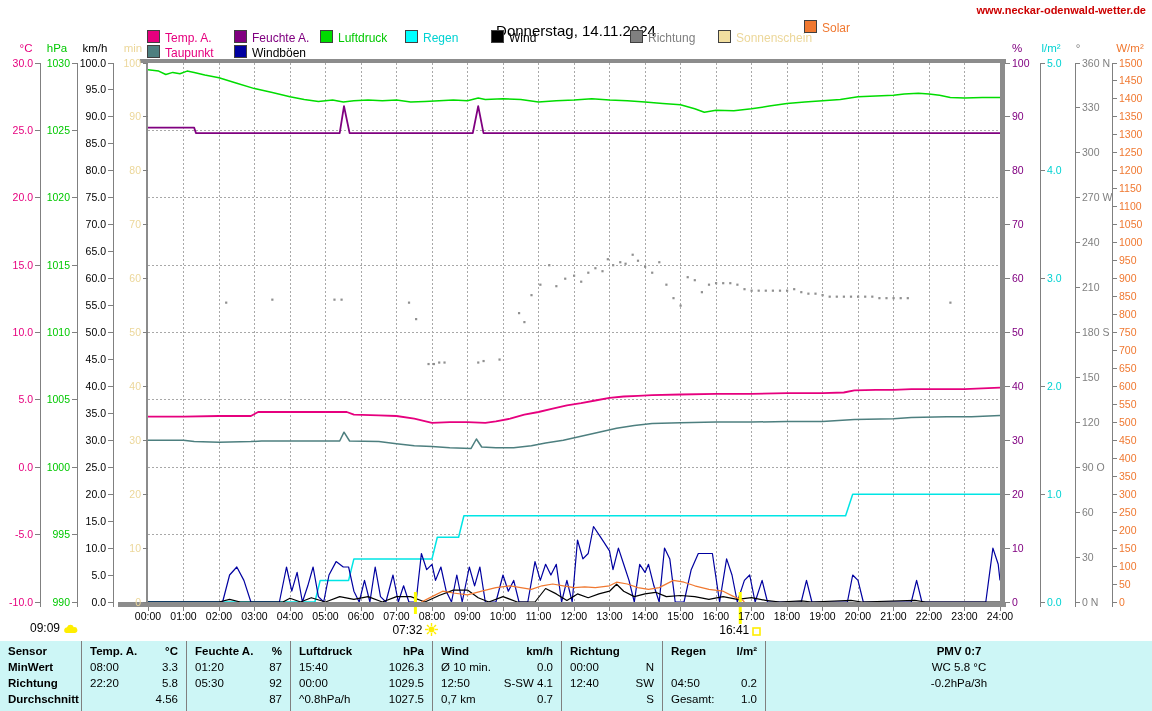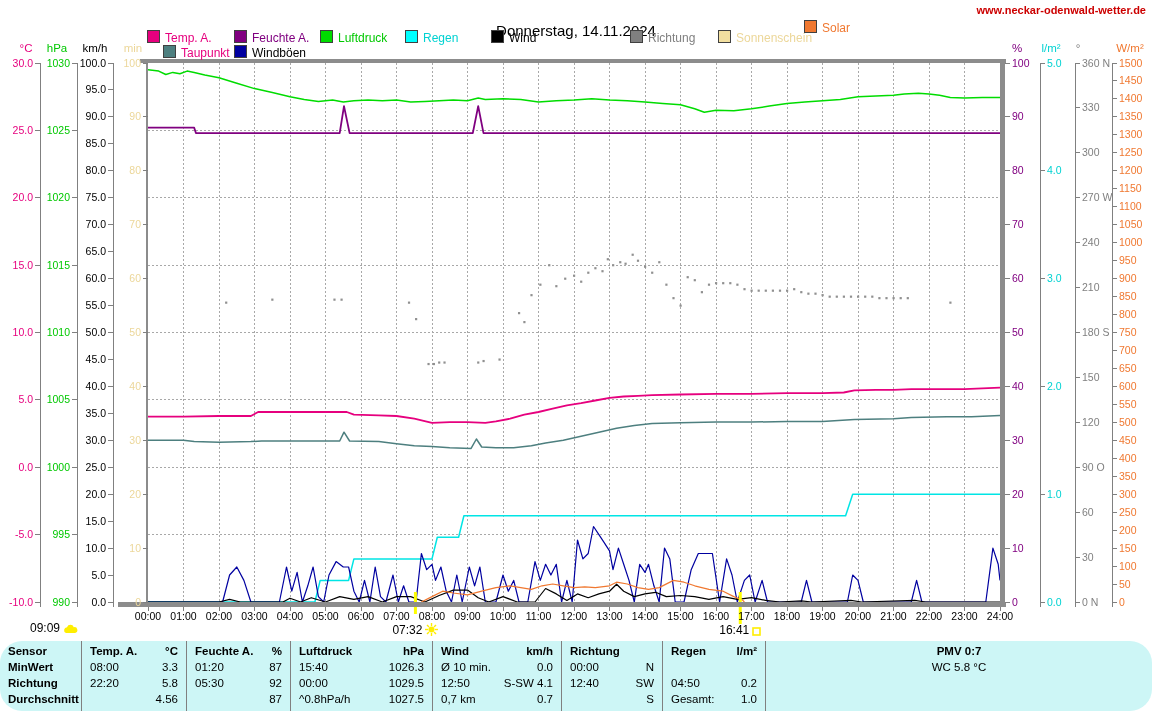--- a/index.html
+++ b/index.html
@@ -10,21 +10,21 @@
   #siteurl{position:absolute;top:4px;right:6px;font-size:11px;font-weight:bold;
            color:#cc0000;text-decoration:none;}
   .legend-item{position:absolute;height:13px;font-size:12px;white-space:nowrap;}
   .legend-item .sq{display:inline-block;width:11px;height:11px;border:1px solid #404040;
                    vertical-align:-1px;margin-right:5px;}
   #chart{position:absolute;left:0;top:0;}
   .marker{position:absolute;font-size:12px;color:#000;white-space:nowrap;}
   .marker svg{vertical-align:-2px;margin-left:3px;}
   
   #stats{position:absolute;left:0;top:641px;width:1152px;height:70px;
-         background:#cdf6f6;font-size:11.5px;color:#000;border-radius:22px;}
+         background:#cdf6f6;font-size:11.5px;color:#000;}
   .tcol{position:absolute;top:0;height:70px;border-right:1px solid #808080;box-sizing:border-box;}
   .tcol.last{border-right:none;}
   .trow{height:16px;line-height:16px;display:flex;justify-content:space-between;
         padding:0 8px;white-space:nowrap;}
   .trow.hdr{font-weight:bold;padding-top:2px;}
   .trow.center{justify-content:center;text-align:center;}
   .rowlabels .trow{font-weight:bold;justify-content:flex-start;}
 </style>
 </head>
 <body>
@@ -461,21 +461,21 @@
 
 <div id="legend">
     <div class="legend-item" style="left: 147px; top: 30px; color: rgb(230, 0, 126);"><span class="sq" style="background: rgb(230, 0, 126);"></span><span>Temp. A.</span></div>
     <div class="legend-item" style="left: 234px; top: 30px; color: rgb(128, 0, 128);"><span class="sq" style="background: rgb(128, 0, 128);"></span><span>Feuchte A.</span></div>
     <div class="legend-item" style="left: 320px; top: 30px; color: rgb(0, 200, 0);"><span class="sq" style="background: rgb(0, 220, 0);"></span><span>Luftdruck</span></div>
     <div class="legend-item" style="left: 405px; top: 30px; color: rgb(0, 210, 210);"><span class="sq" style="background: rgb(0, 255, 255);"></span><span>Regen</span></div>
     <div class="legend-item" style="left: 491px; top: 30px; color: rgb(0, 0, 0);"><span class="sq" style="background: rgb(0, 0, 0);"></span><span>Wind</span></div>
     <div class="legend-item" style="left: 630px; top: 30px; color: rgb(128, 128, 128);"><span class="sq" style="background: rgb(128, 128, 128);"></span><span>Richtung</span></div>
     <div class="legend-item" style="left: 718px; top: 30px; color: rgb(236, 215, 154);"><span class="sq" style="background: rgb(242, 223, 160);"></span><span>Sonnenschein</span></div>
     <div class="legend-item" style="left: 804px; top: 20px; color: rgb(240, 120, 48);"><span class="sq" style="background: rgb(240, 120, 48);"></span><span>Solar</span></div>
-    <div class="legend-item" style="left: 147px; top: 45px; color: rgb(230, 0, 126); margin-left: 16px;"><span class="sq" style="background: rgb(77, 127, 127);"></span><span>Taupunkt</span></div>
+    <div class="legend-item" style="left: 147px; top: 45px; color: rgb(230, 0, 126);"><span class="sq" style="background: rgb(77, 127, 127);"></span><span>Taupunkt</span></div>
     <div class="legend-item" style="left: 234px; top: 45px; color: rgb(0, 0, 0);"><span class="sq" style="background: rgb(0, 0, 160);"></span><span>Windböen</span></div>
   </div>
 <div id="markers">
     <div class="marker" style="top: 621px; left: 30px;"><span>09:09</span><svg width="15" height="10" viewBox="0 0 15 10">
         <path d="M3 9 a3 3 0 0 1 1-5.8 a3.6 3.6 0 0 1 6.8 0 A2.8 2.8 0 0 1 12 9 Z" fill="#ffee00"></path>
       </svg></div>
     <div class="marker" style="top: 623px; left: 392.421px;"><span>07:32</span><svg width="13" height="13" viewBox="0 0 13 13">
         <g stroke="#ffee00" stroke-width="1.4">
           <line x1="6.5" y1="0" x2="6.5" y2="3"></line>
           <line x1="6.5" y1="10" x2="6.5" y2="13"></line>
@@ -603,14 +603,15 @@
         <span>0.2</span>
       </div>
       <div class="trow">
         <span>Gesamt:</span>
         <span>1.0</span>
       </div>
     </div>
     <div class="tcol last" style="left: 766px; width: 386px;">
       <div class="trow hdr center">PMV 0:7</div>
       <div class="trow center">WC 5.8 °C</div>
+      <div class="trow center">-0.2hPa/3h</div>
     </div>
   </div>
 
 </body></html>

